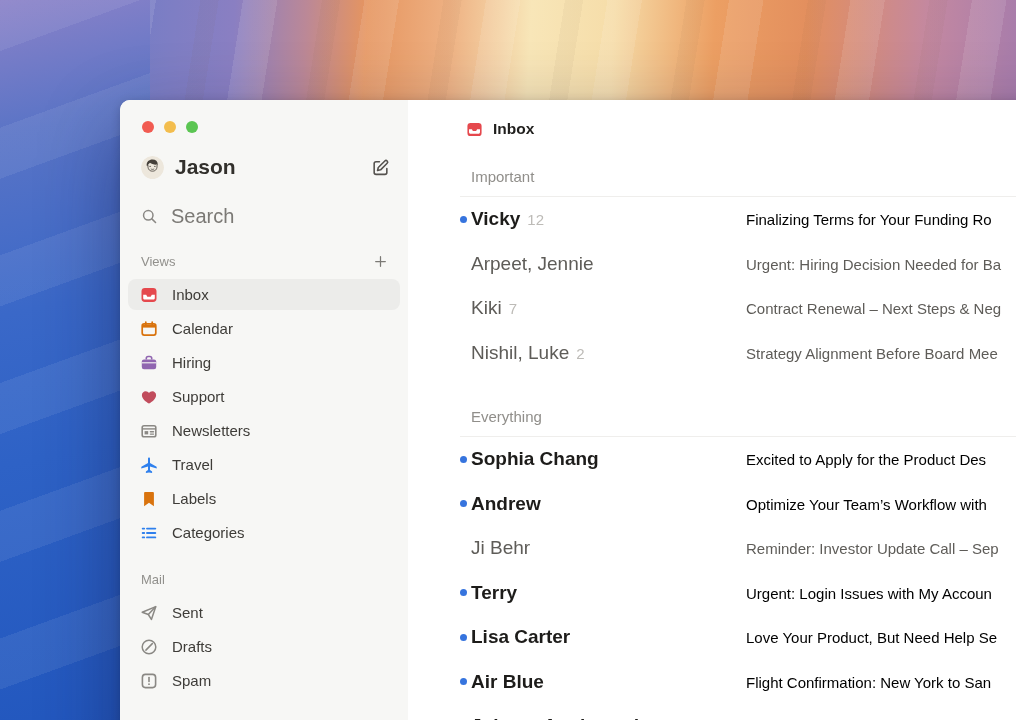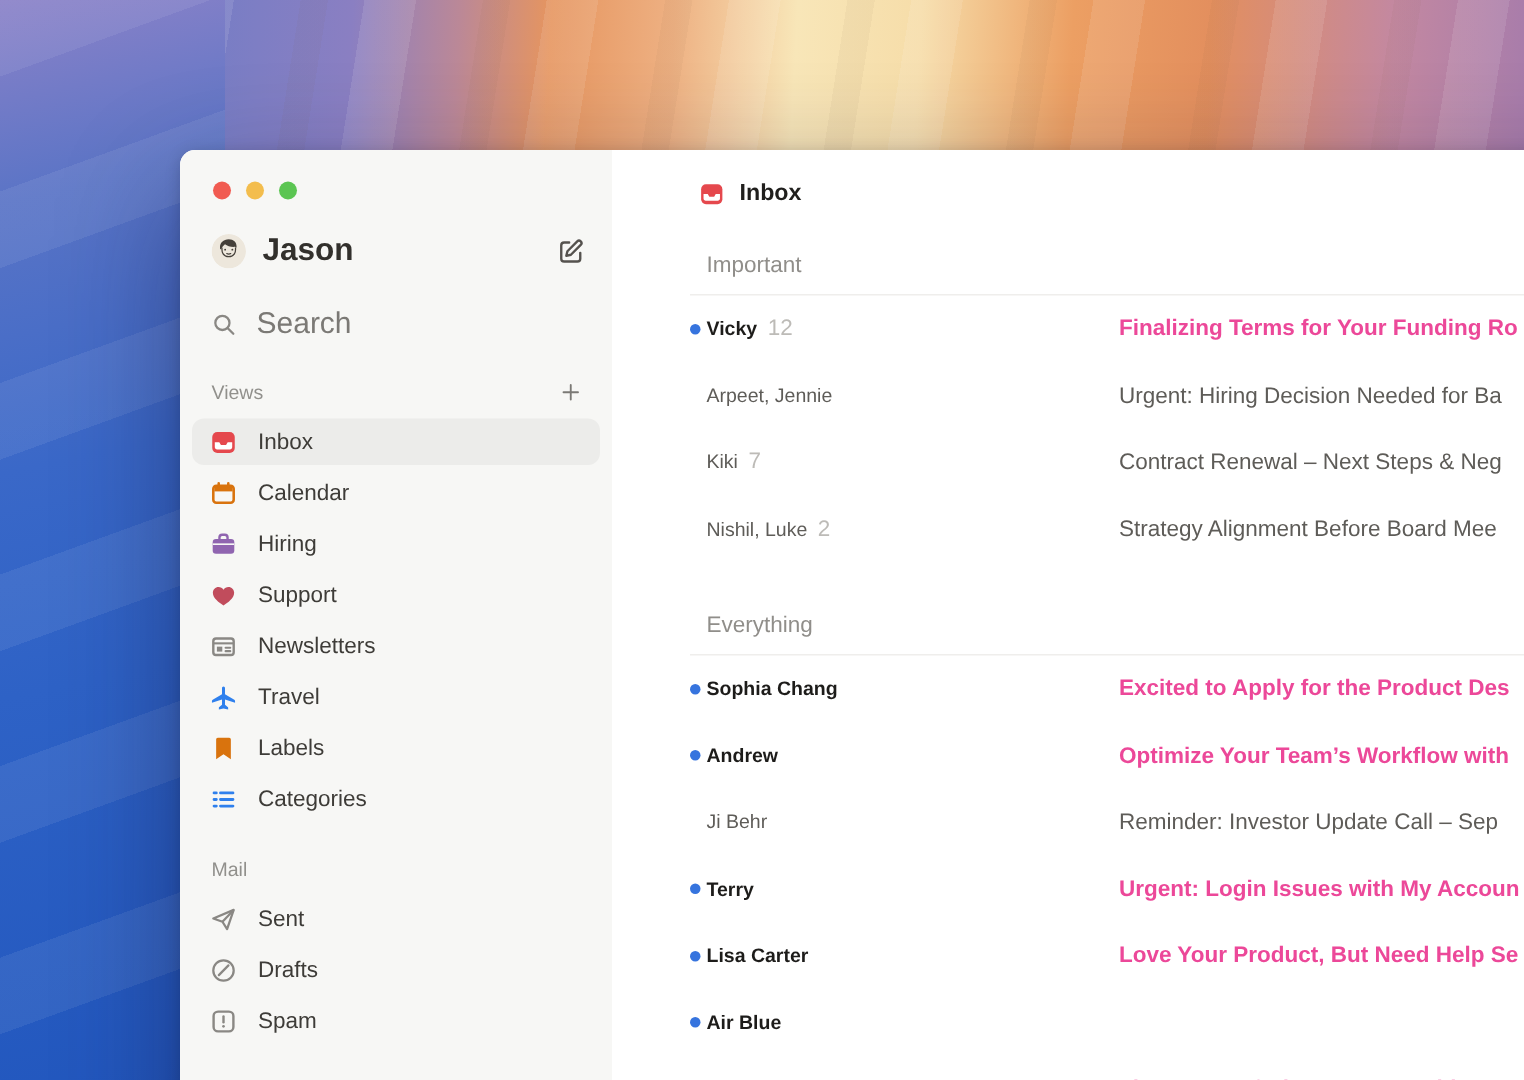--- a/index.html
+++ b/index.html
@@ -69,28 +69,28 @@
   .m-section.later{margin-top:33px;}
   .m-sec-label{margin-left:63px;font-size:15px;color:#908E8A;height:21px;}
   .m-divider{height:1px;background:#EFEEEC;margin-left:52px;margin-top:7px;}
   .email-row{position:relative;height:44.5px;cursor:pointer;}
   .unread-dot{
     position:absolute;left:52px;top:50%;margin-top:-3.5px;
     width:7px;height:7px;border-radius:50%;background:#3674DE;display:none;
   }
   .email-row.unread .unread-dot{display:block;}
   .row-inner{position:absolute;left:63px;top:50%;transform:translateY(-50%);white-space:nowrap;}
-  .sender{font-size:13px;color:#5E5C58;}
+  .sender{font-size:19px;color:#5E5C58;}
   .email-row.unread .sender{font-weight:700;color:#1D1C1A;}
   .count{font-size:15px;color:#BDBBB7;margin-left:7px;}
   .subject{
     position:absolute;left:338px;top:50%;transform:translateY(-50%);
     font-size:15px;color:#5E5C58;white-space:nowrap;
   }
-  .email-row.unread .subject{font-weight:700;color:#ec4899;}
+  .email-row.unread .subject{font-weight:400;color:#000000;}
 </style>
 </head>
 <body>
 
 <div class="wp-top"></div>
 <div class="wp-rays"></div>
 <div class="wp-left"></div>
 
 <div class="window">
 
@@ -357,20 +357,21 @@
       <span class="sender">Lisa Carter</span>
     </span>
     <span class="subject">Love Your Product, But Need Help Se</span>
   </div>
 
   <div class="email-row unread">
     <span class="unread-dot"></span>
     <span class="row-inner">
       <span class="sender">Air Blue</span>
     </span>
+    <span class="subject">Flight Confirmation: New York to San</span>
   </div>
 
   <div class="email-row unread">
 
     <span class="row-inner">
       <span class="sender">Johnny Appleseed</span>
     </span>
     <span class="subject">The Power of His Summer – This We</span>
   </div>
 </div>

